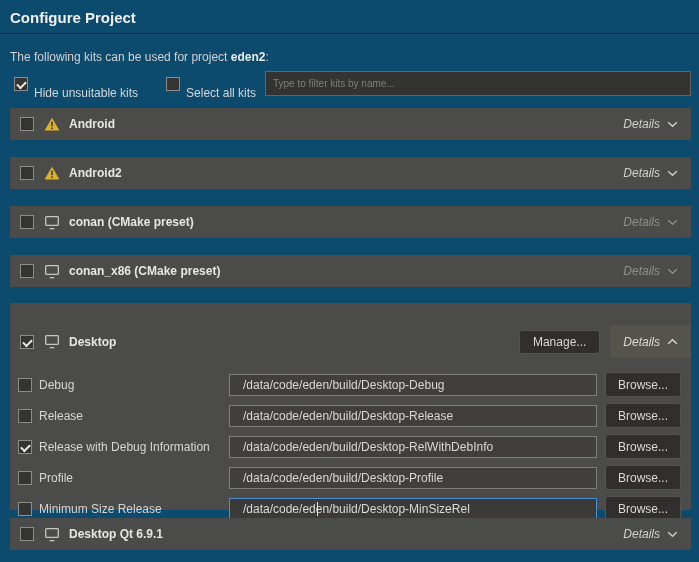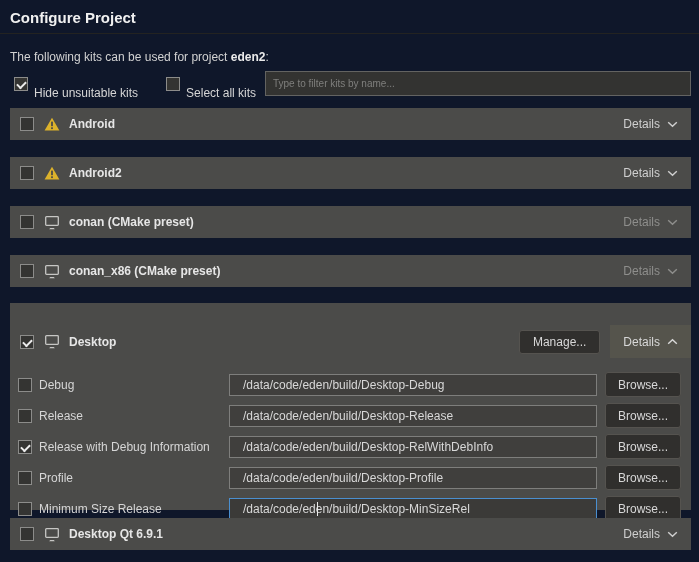--- a/index.html
+++ b/index.html
@@ -1,20 +1,20 @@
 <!DOCTYPE html>
 <html><head>
 <meta charset="utf-8">
 <style>
   * { box-sizing: border-box; margin: 0; padding: 0; }
   html,body { background:#2b2b29; }
   body { font-family:"Liberation Sans", sans-serif; }
   .page {
     position:relative; width:699px; height:562px;
-    background:#0f172a; color:#d2d2d2; font-size:12px; overflow:hidden;
+    background:#0c4a6e; color:#d2d2d2; font-size:12px; overflow:hidden;
   }
   .page-title { position:absolute; left:10px; top:9px; font-size:15px; font-weight:bold; color:#f0f0f0; }
   .title-sep { position:absolute; left:0; top:33px; width:699px; height:1px; background:#232321; }
   .intro { position:absolute; left:10px; top:50px; color:#d2d2d2; }
   .intro b { color:#eaeaea; }
 
   
   .cb {
     width:14px; height:14px; flex:0 0 14px;
     border:1px solid #8c8c8a; background:#343432; position:relative;
@@ -38,21 +38,21 @@
   
   .kit-row, .kit-card { position:absolute; left:10px; width:681px; background:#4b4b49; }
   .kit-row { height:32px; }
   .kit-header { height:100%; display:flex; align-items:center; padding-left:10px; }
   .kit-card .kit-header { height:33px;margin-top:22px; }
   .kit-icon { margin-left:10px; display:flex; align-items:center; }
   .kit-name { margin-left:9px; font-weight:bold; color:#e6e6e6; }
 
   .details-btn {
     margin-left:auto; height:100%; display:flex; align-items:center;
-    gap:7px; padding:0 13px; color:#cfcfcf; cursor:default;
+    gap:7px; padding:0 13px; color:#cfcfcf; cursor:default;font-style:italic;
   }
   .details-btn.disabled { color:#8e8e8c; }
   .details-btn.expanded { background:#55544c; color:#d8d8d8; }
   .chev { display:block; }
   .chev.up { transform:rotate(180deg); }
 
   .btn {
     background:#302f2d; border:1px solid #55534f; border-radius:3px;
     color:#d8d8d8; font-size:12px; font-family:"Liberation Sans", sans-serif;
     height:24px; padding:0 13px; cursor:default;

